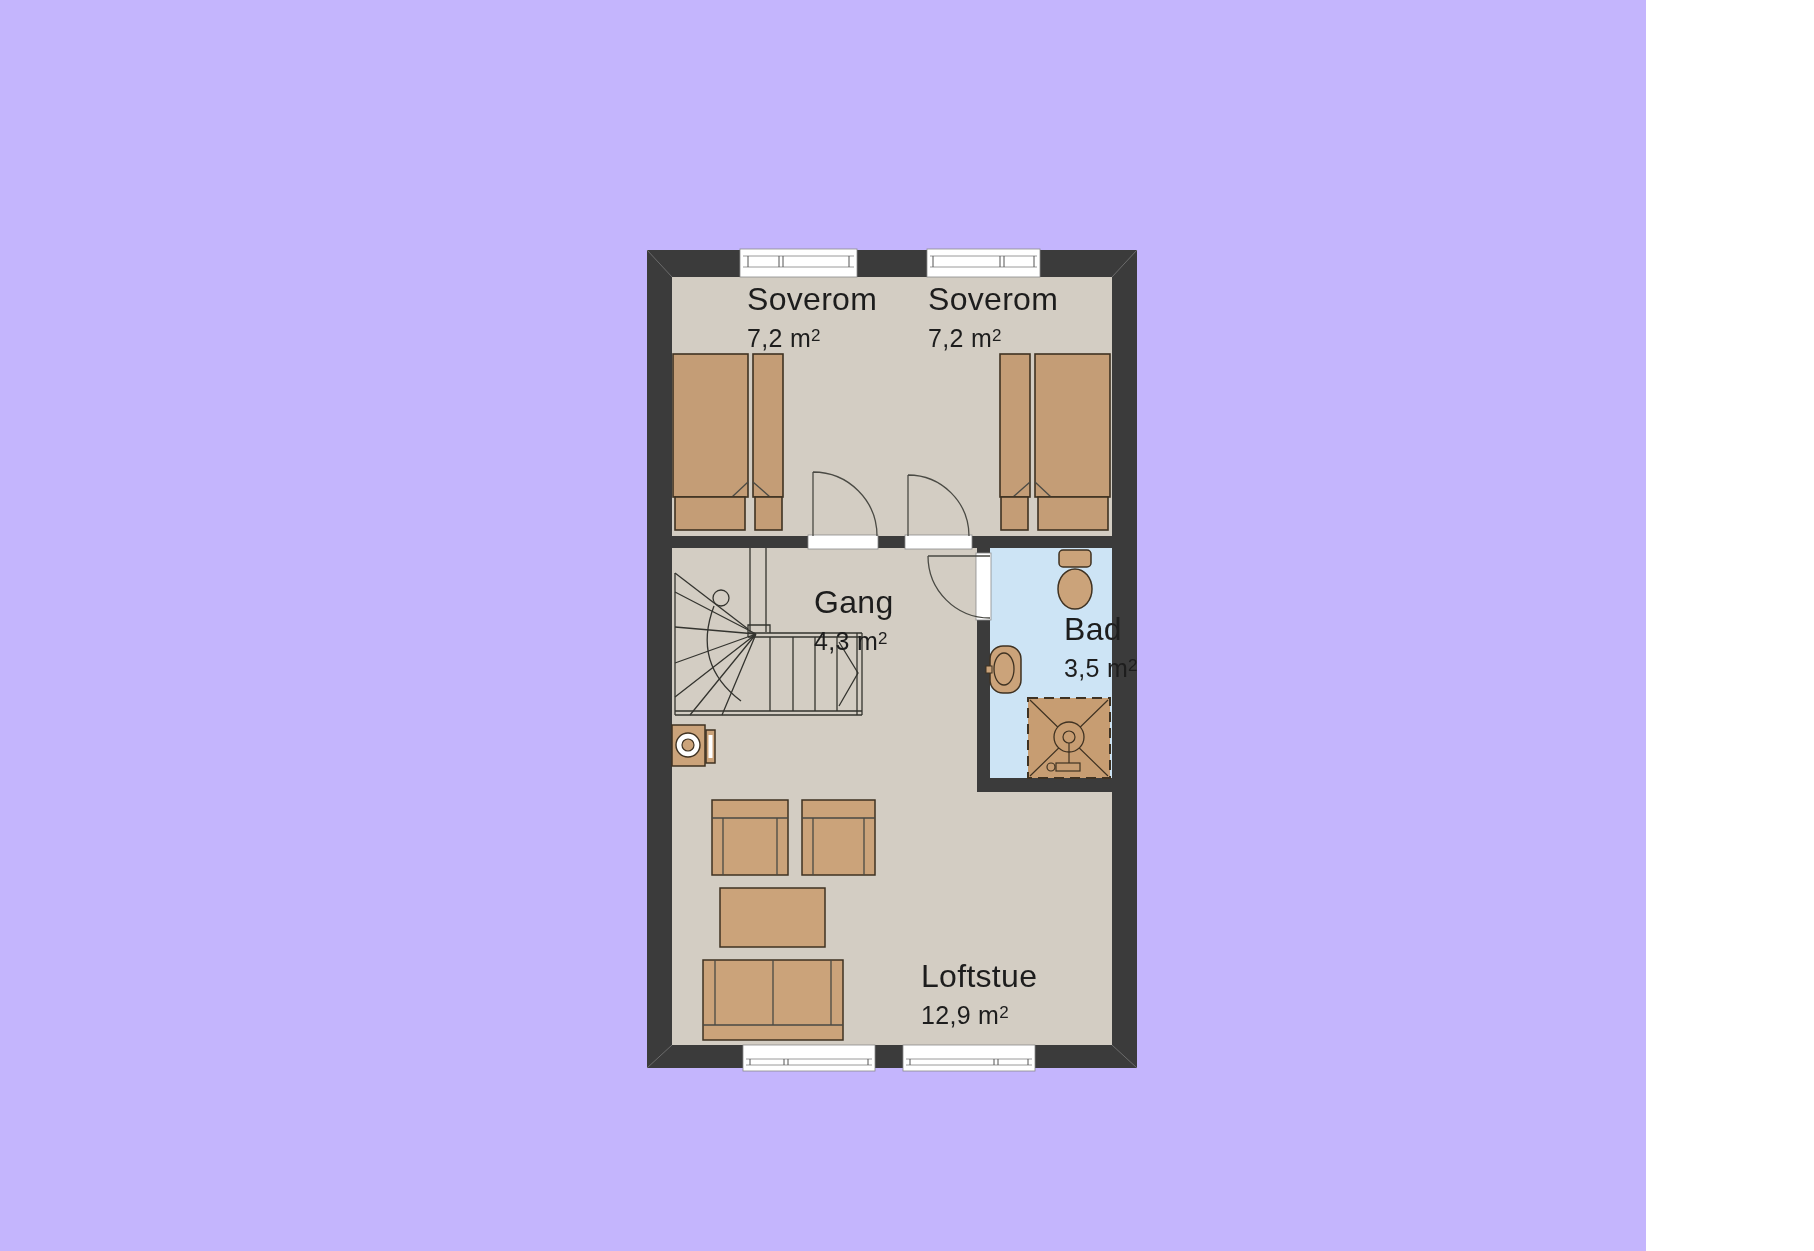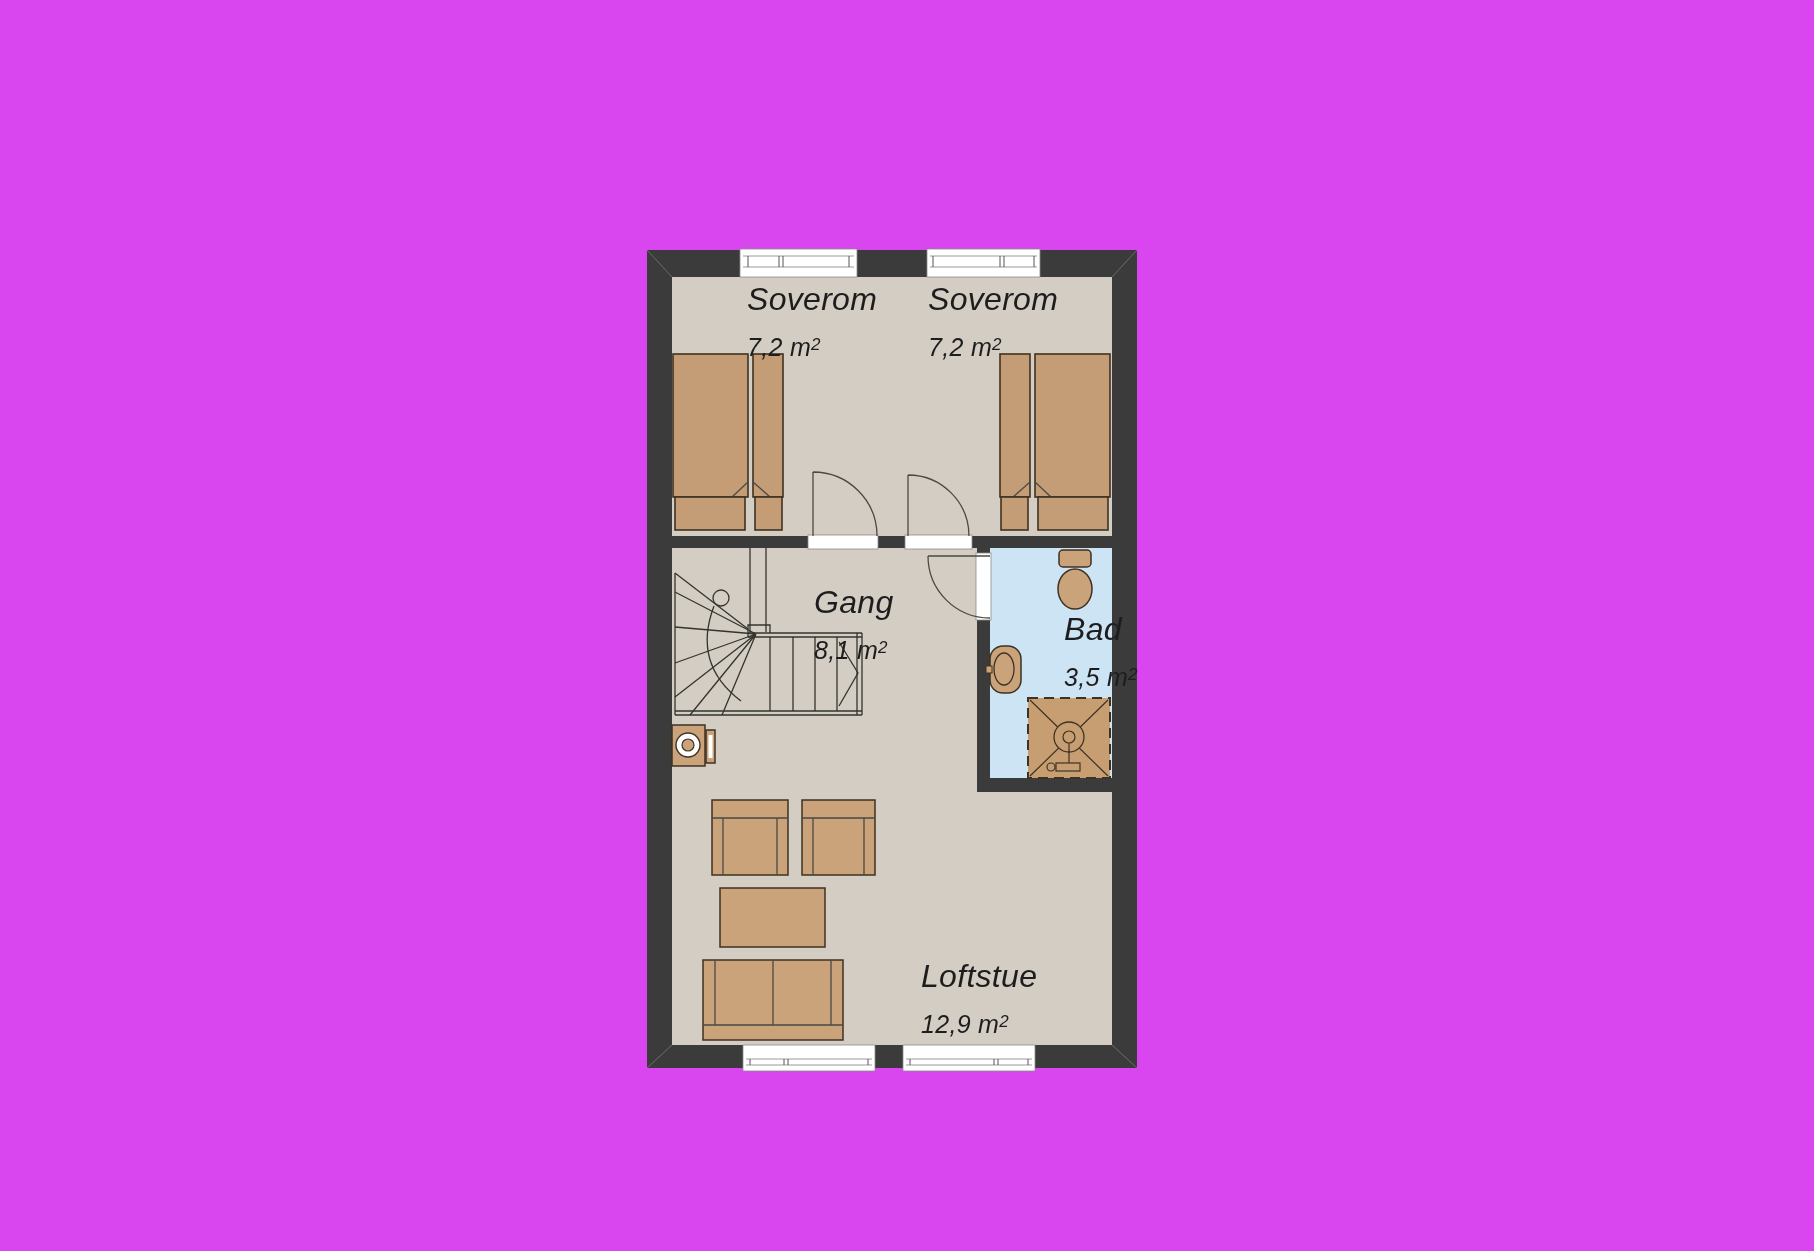--- a/index.html
+++ b/index.html
@@ -10,46 +10,45 @@
     --bed:#c49d76;
     --shower:#c79d72;
     --outline:#3f3222;
     --line:#4a4a44;
     --text:#1d1d1d;
     --white:#ffffff;
   }
   html,body{margin:0;padding:0;background:#fff;}
   .canvas{
     position:relative;
-    width:1814px;height:1251px;
-    background:#d946ef;
+    width:1646px;height:1251px;
+    background:#c4b5fd;
     font-family:"Liberation Sans", sans-serif;
     overflow:hidden;
-    font-style:italic;
   }
   .plan-svg{position:absolute;left:0;top:0;}
 
   
   .w    {fill:var(--wall);}
   .floor{fill:var(--floor);}
   .bath {fill:var(--bath);}
   .tan  {fill:var(--tan);stroke:var(--outline);stroke-width:1.5;}
   .bed  {fill:var(--bed);stroke:var(--outline);stroke-width:1.6;}
   .shw  {fill:var(--shower);}
   .ln   {stroke:var(--line);fill:none;stroke-width:1.3;}
   .stair{stroke:#34342f;fill:none;stroke-width:1.3;}
   .wline{stroke:#555;fill:none;stroke-width:1;}
   .wline2{stroke:#9a9a9a;fill:none;stroke-width:1;}
   .thr  {fill:var(--white);stroke:#8a8a8a;stroke-width:0.8;}
   .mitre{stroke:#6b6b6b;stroke-width:1;fill:none;}
 
   
   .room-label{position:absolute;color:var(--text);text-align:left;white-space:nowrap;}
   .room-name{font-size:32px;line-height:1.05;letter-spacing:0.3px;}
-  .room-area{font-size:25px;line-height:1.05;margin-top:17px;letter-spacing:0.3px;}
+  .room-area{font-size:25px;line-height:1.05;margin-top:8px;letter-spacing:0.3px;}
   .room-area sup{font-size:0.68em;vertical-align:0.38em;line-height:0;}
 </style>
 </head>
 <body>
 
 <div class="canvas">
 
   <svg class="plan-svg" width="1814" height="1251" viewBox="0 0 1814 1251">
 
     <g>
@@ -197,21 +196,21 @@
     <div class="room-area"><span>7,2 m</span><sup>2</sup></div>
   </div>
 
   <div class="room-label" style="left:928px;top:283px;">
     <div class="room-name">Soverom</div>
     <div class="room-area"><span>7,2 m</span><sup>2</sup></div>
   </div>
 
   <div class="room-label" style="left:814px;top:586px;">
     <div class="room-name">Gang</div>
-    <div class="room-area"><span>8,1 m</span><sup>2</sup></div>
+    <div class="room-area"><span>4,3 m</span><sup>2</sup></div>
   </div>
 
   <div class="room-label" style="left:1064px;top:613px;">
     <div class="room-name">Bad</div>
     <div class="room-area"><span>3,5 m</span><sup>2</sup></div>
   </div>
 
   <div class="room-label" style="left:921px;top:960px;">
     <div class="room-name">Loftstue</div>
     <div class="room-area"><span>12,9 m</span><sup>2</sup></div>

